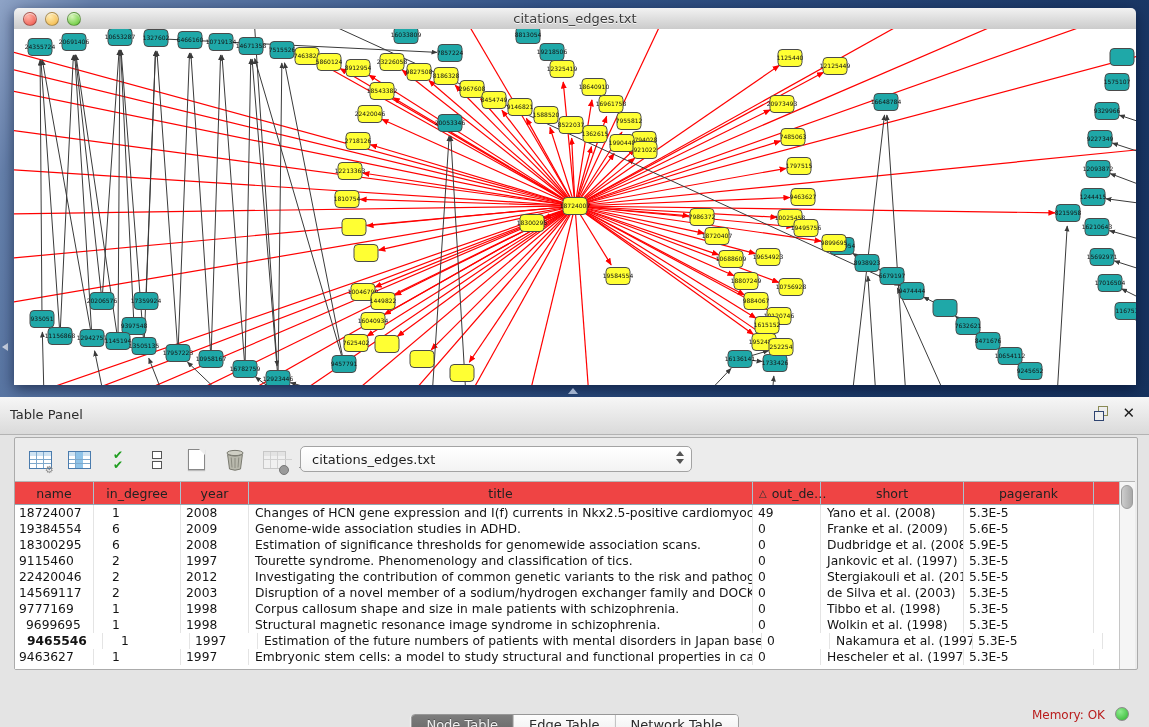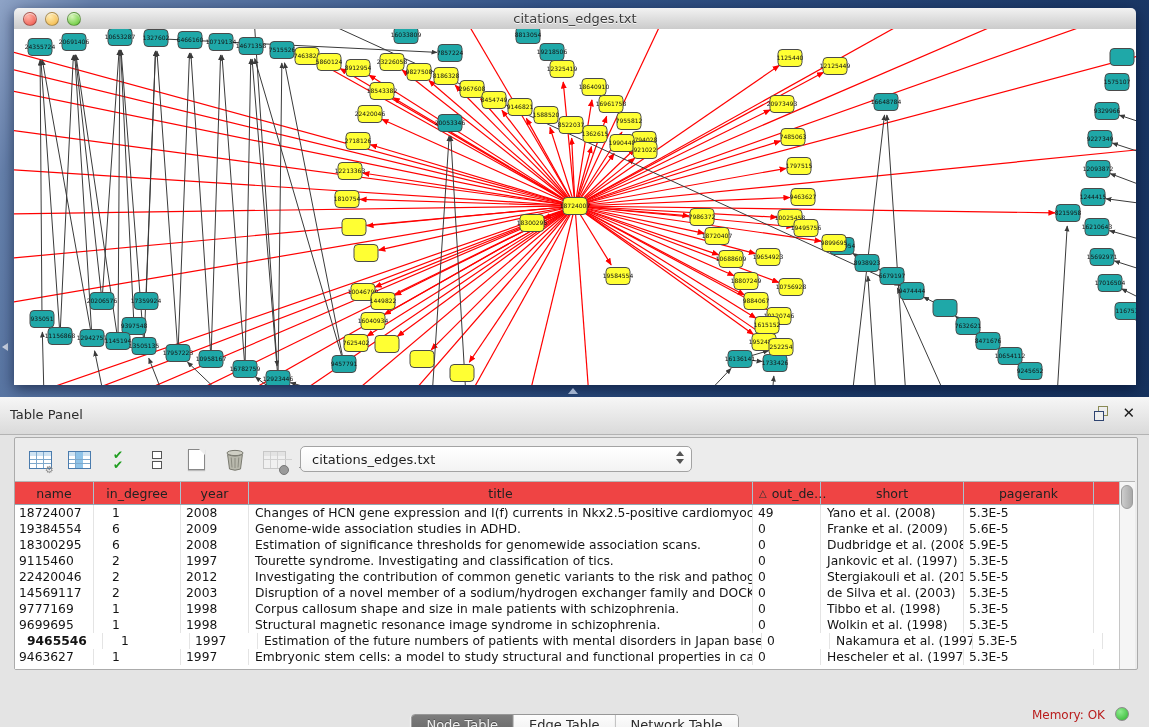--- a/index.html
+++ b/index.html
@@ -796,21 +796,21 @@
             <div class="td" style="width: 68px; padding-left: 5px;">2008</div>
             <div class="td" style="width: 504px; padding-left: 6px;">Estimation of significance thresholds for genomewide association scans.</div>
             <div class="td" style="width: 68px; padding-left: 5px;">0</div>
             <div class="td" style="width: 143px; padding-left: 6px;">Dudbridge et al. (2008)</div>
             <div class="td" style="width: 130px; padding-left: 5px;">5.9E-5</div>
           </div>
           <div class="trow">
             <div class="td" style="width: 79px; padding-left: 4px;">9115460</div>
             <div class="td" style="width: 87px; padding-left: 18px;">2</div>
             <div class="td" style="width: 68px; padding-left: 5px;">1997</div>
-            <div class="td" style="width: 504px; padding-left: 6px;">Tourette syndrome. Investigating and classification of tics.</div>
+            <div class="td" style="width: 504px; padding-left: 6px;">Tourette syndrome. Phenomenology and classification of tics.</div>
             <div class="td" style="width: 68px; padding-left: 5px;">0</div>
             <div class="td" style="width: 143px; padding-left: 6px;">Jankovic et al. (1997)</div>
             <div class="td" style="width: 130px; padding-left: 5px;">5.3E-5</div>
           </div>
           <div class="trow">
             <div class="td" style="width: 79px; padding-left: 4px;">22420046</div>
             <div class="td" style="width: 87px; padding-left: 18px;">2</div>
             <div class="td" style="width: 68px; padding-left: 5px;">2012</div>
             <div class="td" style="width: 504px; padding-left: 6px;">Investigating the contribution of common genetic variants to the risk and pathogen…</div>
             <div class="td" style="width: 68px; padding-left: 5px;">0</div>
@@ -829,21 +829,21 @@
           <div class="trow">
             <div class="td" style="width: 79px; padding-left: 4px;">9777169</div>
             <div class="td" style="width: 87px; padding-left: 18px;">1</div>
             <div class="td" style="width: 68px; padding-left: 5px;">1998</div>
             <div class="td" style="width: 504px; padding-left: 6px;">Corpus callosum shape and size in male patients with schizophrenia.</div>
             <div class="td" style="width: 68px; padding-left: 5px;">0</div>
             <div class="td" style="width: 143px; padding-left: 6px;">Tibbo et al. (1998)</div>
             <div class="td" style="width: 130px; padding-left: 5px;">5.3E-5</div>
           </div>
           <div class="trow">
-            <div class="td" style="width: 79px; padding-left: 4px;">9699695</div>
+            <div class="td" style="width: 79px; padding-left: 11px;">9699695</div>
             <div class="td" style="width: 87px; padding-left: 18px;">1</div>
             <div class="td" style="width: 68px; padding-left: 5px;">1998</div>
             <div class="td" style="width: 504px; padding-left: 6px;">Structural magnetic resonance image syndrome in schizophrenia.</div>
             <div class="td" style="width: 68px; padding-left: 5px;">0</div>
             <div class="td" style="width: 143px; padding-left: 6px;">Wolkin et al. (1998)</div>
             <div class="td" style="width: 130px; padding-left: 5px;">5.3E-5</div>
           </div>
           <div class="trow">
             <div class="td" style="width: 88px; padding-left: 12px; font-weight: bold;">9465546</div>
             <div class="td" style="width: 87px; padding-left: 18px;">1</div>

